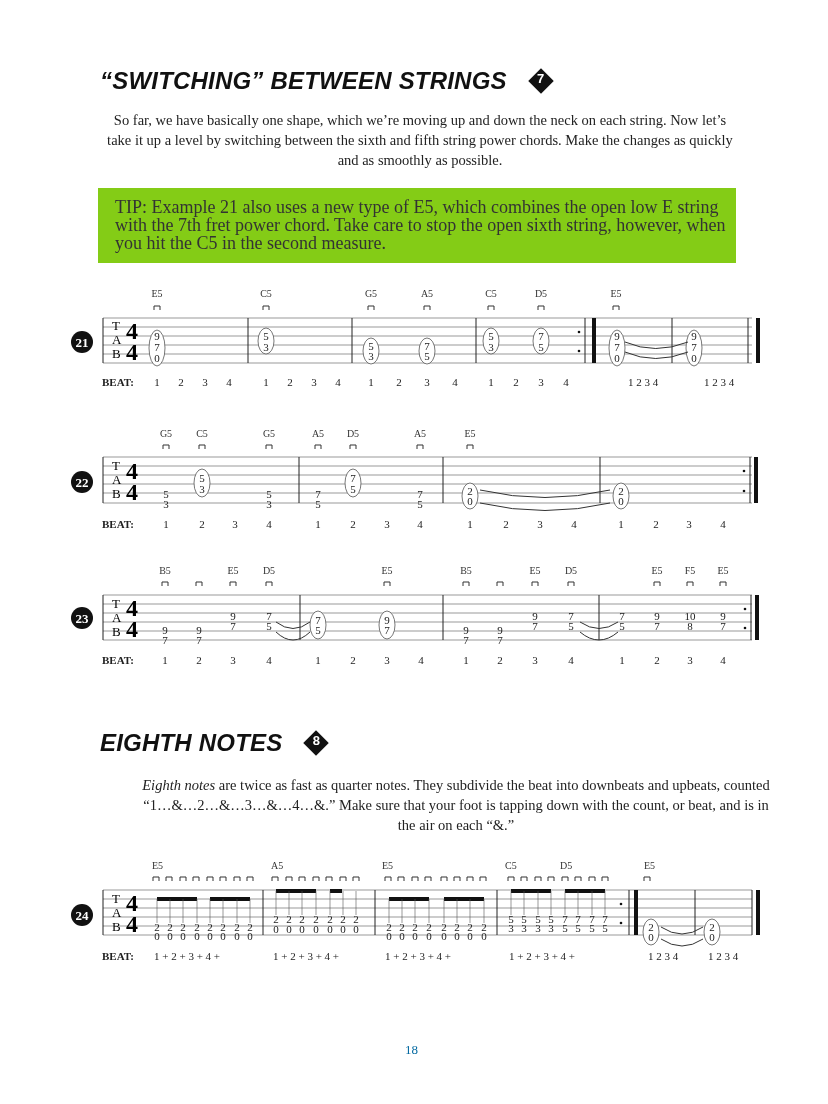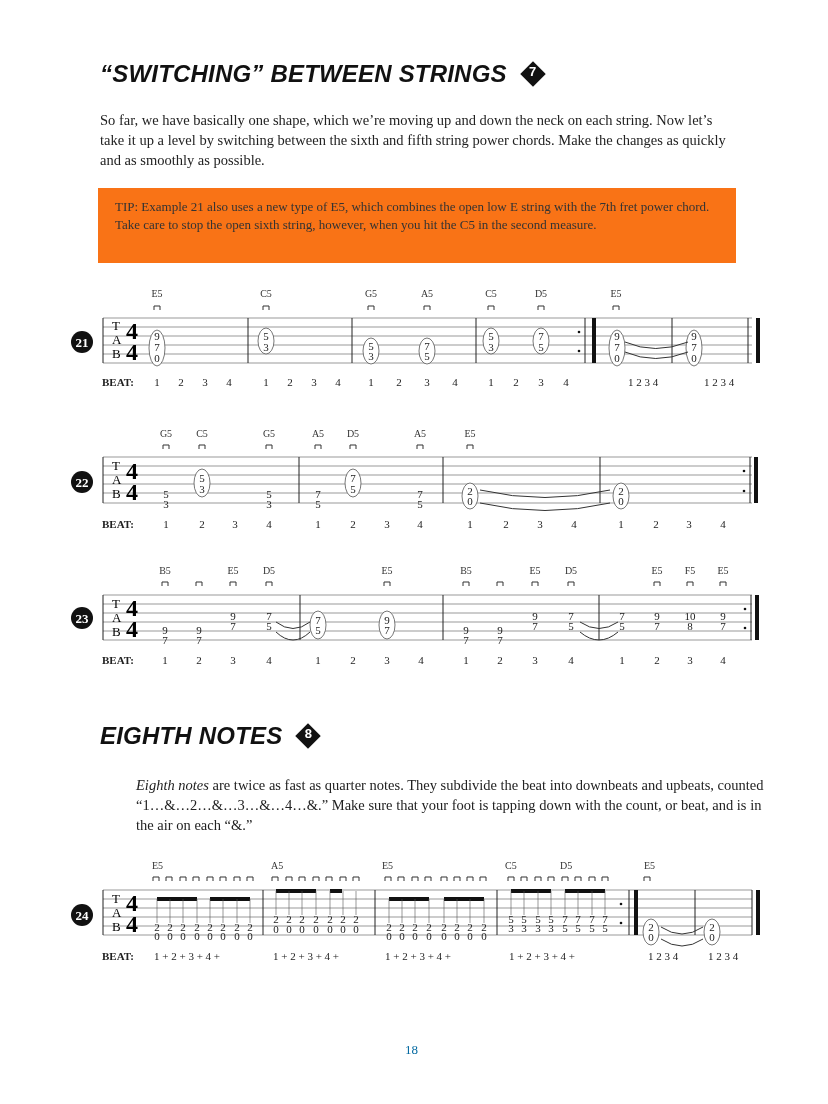--- a/index.html
+++ b/index.html
@@ -1,23 +1,23 @@
 <!DOCTYPE html>
 <html><head>
 <meta charset="utf-8">
 <style>
   * { box-sizing: border-box; margin: 0; padding: 0; }
   body { width: 828px; height: 1104px; background: #ffffff; position: relative; overflow: hidden; font-family: "Liberation Serif", serif; color: #1a1a1a; }
-  .heading { position: absolute; left: 100px; font-family: "Liberation Sans", sans-serif; font-weight: bold; font-style: italic; font-size: 24px; letter-spacing: 0.2px; color: #111; display: flex; align-items: center; gap: 14px; }
+  .heading { position: absolute; left: 100px; font-family: "Liberation Sans", sans-serif; font-weight: bold; font-style: italic; font-size: 24px; letter-spacing: 0.2px; color: #111; display: flex; align-items: center; gap: 22px; margin-top: 7px; }
   .diamond { width: 24px; height: 24px; position: relative; display: inline-block; }
   .diamond::before { content: ""; position: absolute; left: 3px; top: 3px; width: 18px; height: 18px; background: #111; transform: rotate(45deg); }
   .diamond span { position: absolute; left: 0; top: 2px; width: 24px; text-align: center; color: #fff; font-size: 13px; font-style: normal; font-family: "Liberation Sans", sans-serif; font-weight: bold; }
-  .para { position: absolute; left: 100px; width: 640px; font-size: 14.5px; line-height: 20px; color: #222; }
+  .para { position: absolute; left: 100px; width: 640px; font-size: 14.5px; line-height: 20px; color: #222; text-align: center; }
   .para i { font-style: italic; }
-  .tip { position: absolute; left: 98px; top: 188px; width: 638px; height: 75px; background: #f97316; padding: 10px 0 0 17px; font-size: 13px; line-height: 18px; color: #333; }
+  .tip { position: absolute; left: 98px; top: 188px; width: 638px; height: 75px; background: #84cc16; padding: 10px 0 0 17px; font-size: 18px; line-height: 18px; color: #333; }
   .page-num { position: absolute; left: 405px; top: 1042px; font-size: 13px; color: #0369a1; }
   svg text { font-family: "Liberation Serif", serif; }
   .tabsvg { position: absolute; left: 0; }
 </style>
 </head>
 <body>
 
 <div class="heading" style="top:60px;">
   <span>“SWITCHING” BETWEEN STRINGS</span>
   <span class="diamond">

